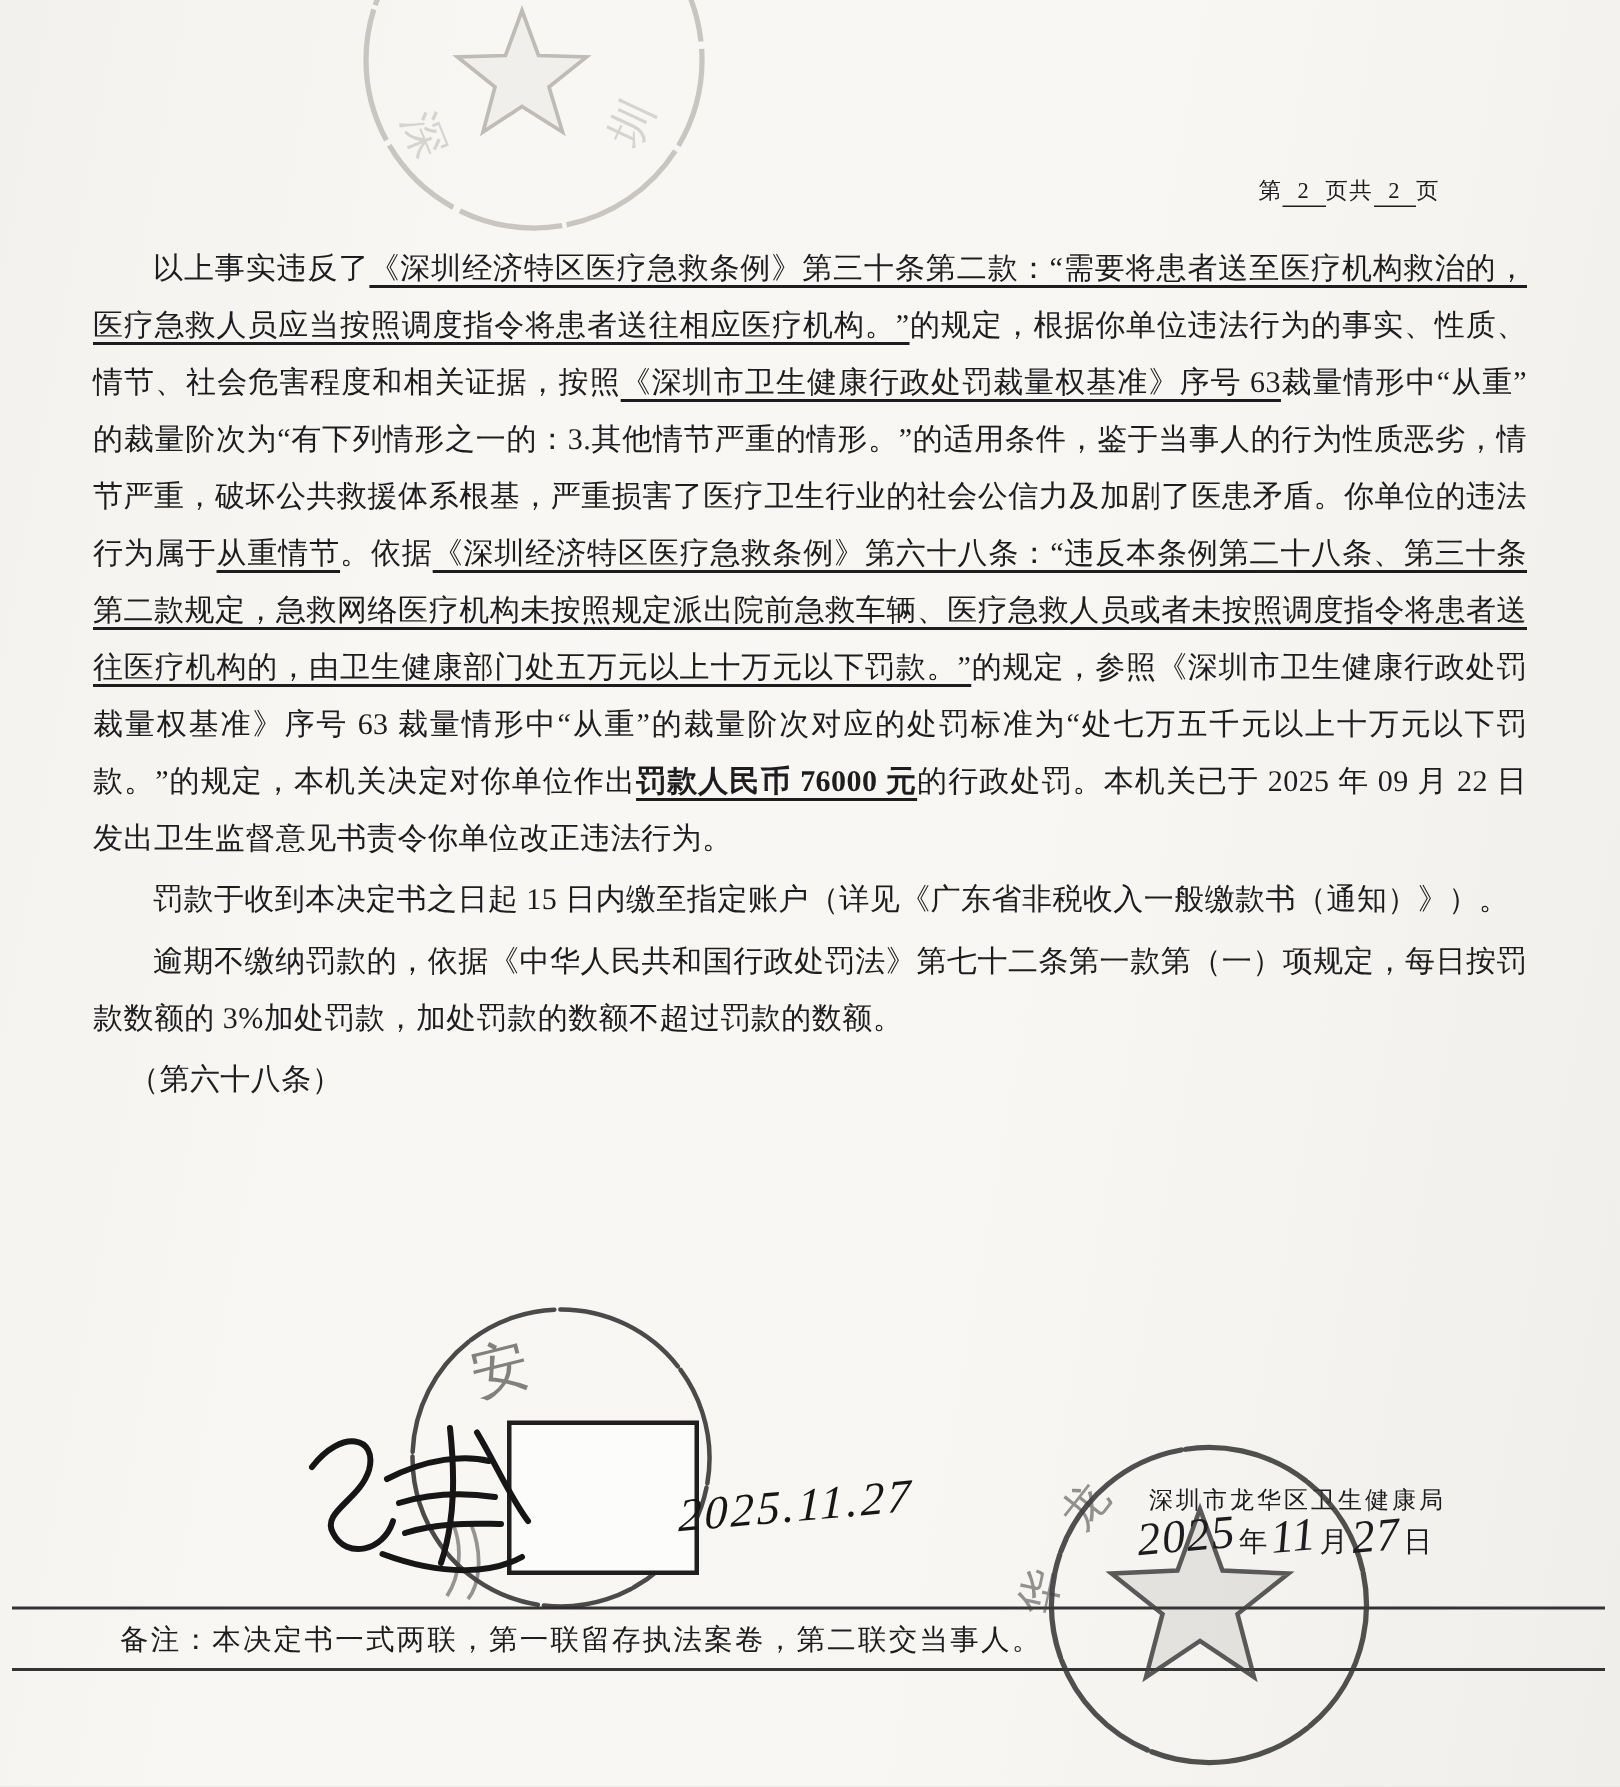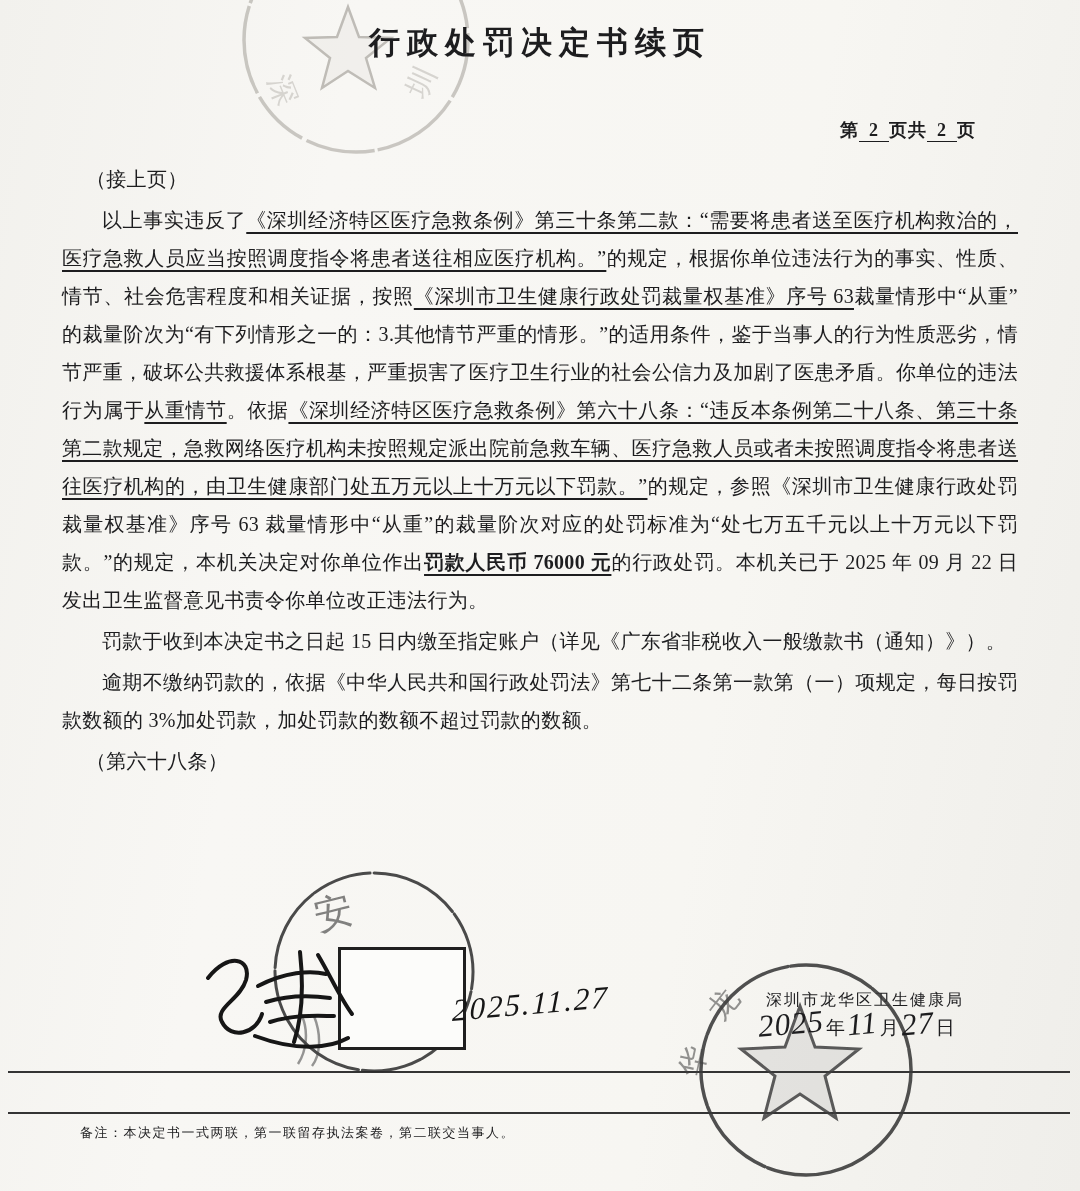--- a/index.html
+++ b/index.html
@@ -16,22 +16,22 @@
   
   .title{
     position:absolute;top:22px;left:0;width:100%;z-index:1;
     text-align:center;font-size:31px;font-weight:700;letter-spacing:7px;
   }
   .doc-no{
     position:absolute;top:86px;right:104px;z-index:1;
     font-size:19px;letter-spacing:1.5px;font-weight:500;
   }
   .page-no{
-    position:absolute;top:118px;right:104px;z-index:1;
-    font-size:18px;letter-spacing:1px;font-weight:700;
+    position:absolute;top:118px;right:120px;z-index:1;
+    font-size:15px;letter-spacing:1px;font-weight:400;
   }
   .pg-num{
     display:inline-block;padding:0 10px;border-bottom:1.5px solid #1d1d1f;
   }
   
   .body-text{
     position:absolute;top:160px;left:62px;width:956px;z-index:1;
     font-size:20px;line-height:38px;text-align:justify;
     letter-spacing:.3px;font-weight:500;
   }
@@ -67,47 +67,45 @@
   .issuer-date .printed{font-size:19px;font-weight:500;padding:0 2px;}
   .issuer-date .hand-num{
     font-family:cursive;font-style:italic;font-size:31px;
     transform:rotate(-5deg);letter-spacing:1px;
   }
   
   .rule{position:absolute;left:8px;right:10px;height:2px;background:#343434;z-index:1;}
   .rule-top{top:1071px;}
   .rule-bottom{top:1112px;}
   .note{
-    position:absolute;left:80px;top:1124px;z-index:1;
-    font-size:13px;letter-spacing:1.5px;font-weight:500;
+    position:absolute;left:80px;top:1080px;z-index:1;
+    font-size:19px;letter-spacing:1.5px;font-weight:500;
   }
   .made-by{
     position:absolute;right:58px;top:1119px;z-index:1;
     font-size:20px;font-weight:700;letter-spacing:1.5px;
   }
 </style>
 </head>
 <body>
 
 <div class="page">
 
   <svg class="stamp-under" width="1080" height="1191" viewBox="0 0 1080 1191">
     <circle cx="356" cy="40" r="112" fill="none" stroke="#a29e97" stroke-width="3.5" stroke-dasharray="60 4 90 3 70 5" opacity="0.55"></circle>
     <polygon points="348,7 359,37 391,38 366,58 375,88 348,71 322,88 330,58 305,38 337,37" fill="rgba(160,156,150,0.14)" stroke="#9a968f" stroke-width="2.5" opacity="0.6"></polygon>
     <text x="268" y="80" font-size="30" fill="#9a968f" opacity="0.35" transform="rotate(68 268 80)">深</text>
     <text x="424" y="100" font-size="30" fill="#9a968f" opacity="0.35" transform="rotate(-65 424 100)">圳</text>
   </svg>
 
-  <div class="title">行政处罚决定书续页</div>
   <div class="page-no">
     <span>第</span><span class="pg-num">2</span><span>页共</span><span class="pg-num">2</span><span>页</span>
   </div>
 
   <div class="body-text">
-      <div class="para ind1"><span>（接上页）</span></div>
       <div class="para ind2"><span>以上事实违反了</span><span class="u">《深圳经济特区医疗急救条例》第三十条第二款：“需要将患者送至医疗机构救治的，医疗急救人员应当按照调度指令将患者送往相应医疗机构。”</span><span>的规定，根据你单位违法行为的事实、性质、情节、社会危害程度和相关证据，按照</span><span class="u">《深圳市卫生健康行政处罚裁量权基准》序号 63</span><span>裁量情形中“从重”的裁量阶次为“有下列情形之一的：3.其他情节严重的情形。”的适用条件，鉴于当事人的行为性质恶劣，情节严重，破坏公共救援体系根基，严重损害了医疗卫生行业的社会公信力及加剧了医患矛盾。你单位的违法行为属于</span><span class="u">从重情节</span><span>。依据</span><span class="u">《深圳经济特区医疗急救条例》第六十八条：“违反本条例第二十八条、第三十条第二款规定，急救网络医疗机构未按照规定派出院前急救车辆、医疗急救人员或者未按照调度指令将患者送往医疗机构的，由卫生健康部门处五万元以上十万元以下罚款。”</span><span>的规定，参照《深圳市卫生健康行政处罚裁量权基准》序号 63 裁量情形中“从重”的裁量阶次对应的处罚标准为“处七万五千元以上十万元以下罚款。”的规定，本机关决定对你单位作出</span><span class="u b">罚款人民币 76000 元</span><span>的行政处罚。本机关已于 2025 年 09 月 22 日发出卫生监督意见书责令你单位改正违法行为。</span></div>
       <div class="para ind2"><span>罚款于收到本决定书之日起 15 日内缴至指定账户（详见《广东省非税收入一般缴款书（通知）》）。</span></div>
       <div class="para ind2"><span>逾期不缴纳罚款的，依据《中华人民共和国行政处罚法》第七十二条第一款第（一）项规定，每日按罚款数额的 3%加处罚款，加处罚款的数额不超过罚款的数额。</span></div>
       <div class="para ind1"><span>（第六十八条）</span></div>
     </div>
 
   <svg class="ink-layer" width="1080" height="1191" viewBox="0 0 1080 1191">
 
     <circle cx="374" cy="972" r="99" fill="none" stroke="#2b2b2b" stroke-width="3" stroke-dasharray="48 3 85 2 60 4 90 3" stroke-linecap="round" opacity="0.85" transform="rotate(-18 374 972)"></circle>
     <text x="318" y="930" font-size="38" fill="#333" opacity="0.6" transform="rotate(-14 318 930)">安</text>

